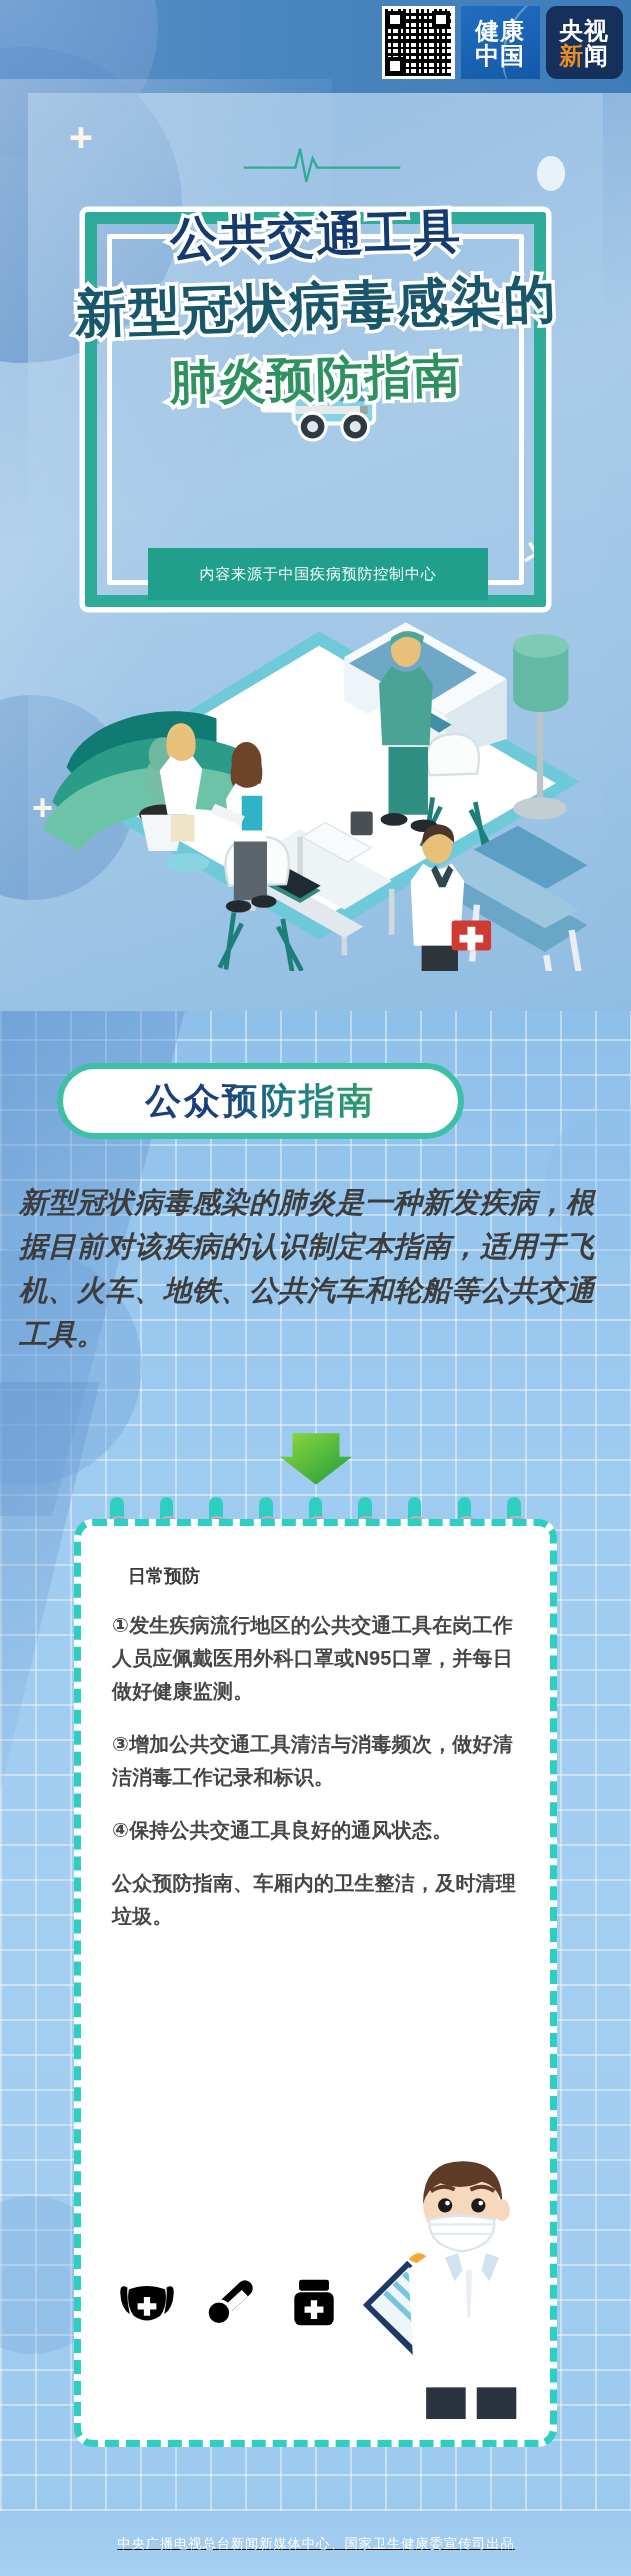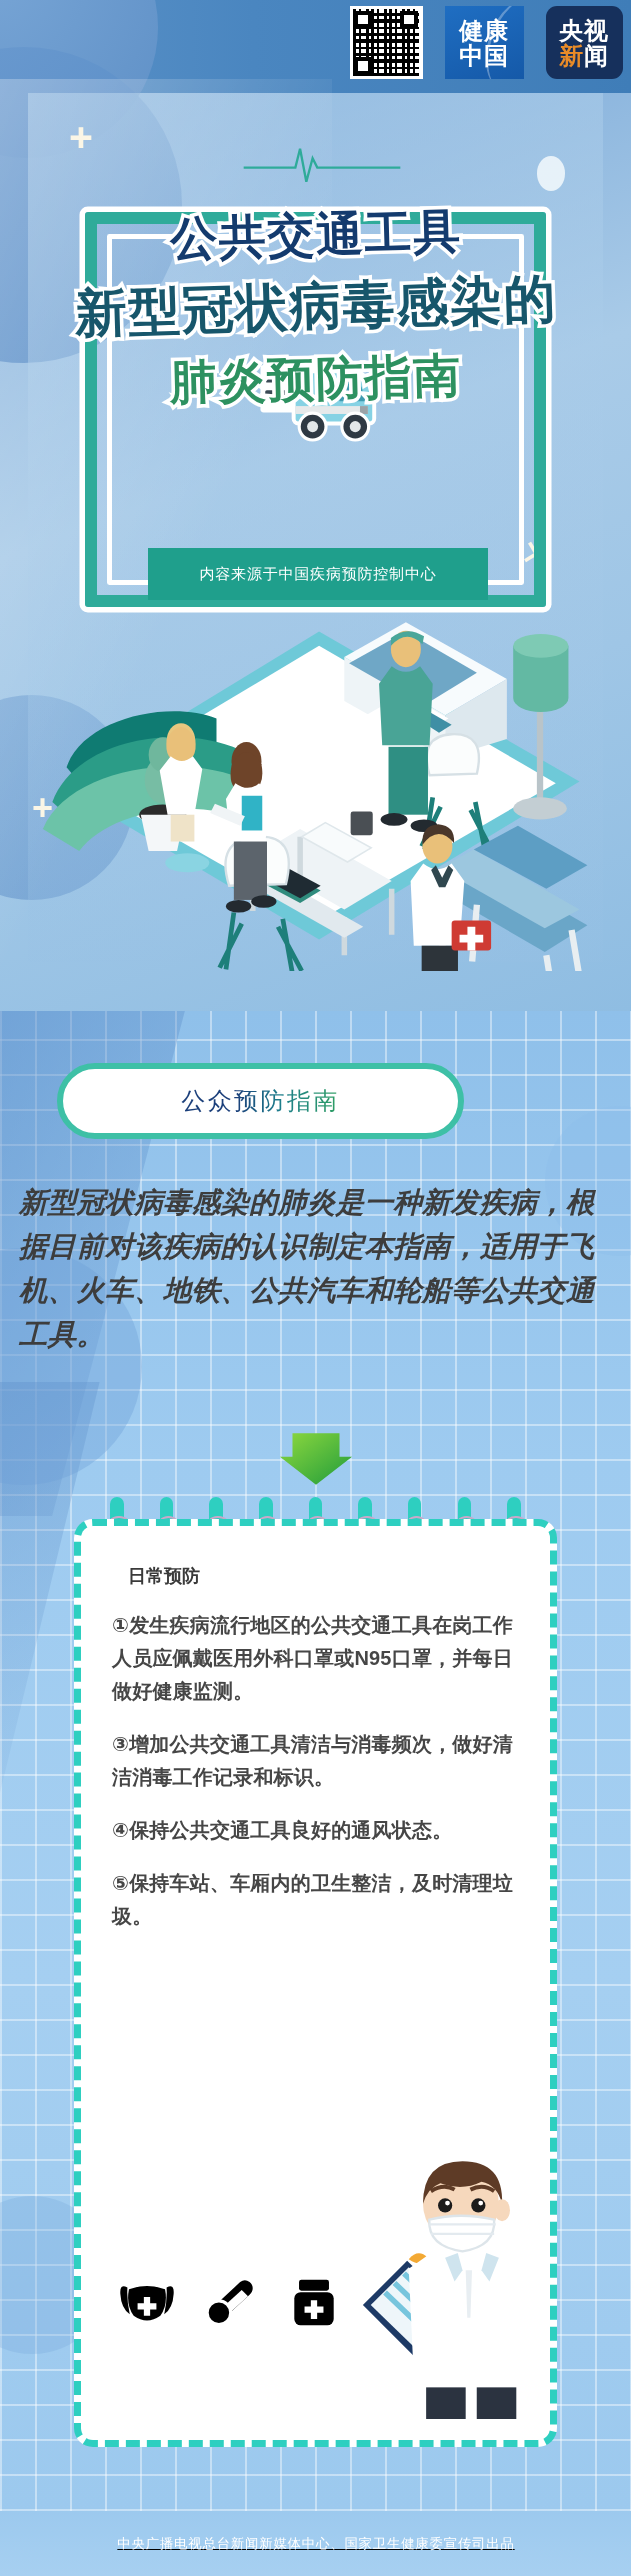--- a/index.html
+++ b/index.html
@@ -30,21 +30,21 @@
   .hero-sheen {
     position:absolute; left:0px; top:79px; width:332px; height:932px;
     background: linear-gradient(115deg, rgba(255,255,255,.28), rgba(255,255,255,0) 55%);
   }
   .hero-panel {
     position:absolute; left:28.4px; top:93px; width:575px; height:869px;
     background: linear-gradient(175deg, rgba(173,206,234,.55), rgba(150,192,228,.25));
   }
 
   
-  .logo-row { position:absolute; right:9.5px; top:6.3px; display:flex; align-items:flex-start; gap:22px; z-index:9;margin-left:16px;}
+  .logo-row { position:absolute; right:9.5px; top:6.3px; display:flex; align-items:flex-start; gap:6px; z-index:9;margin-left:16px;}
   .qr { width:73px; height:73px; background:#fff; padding:3.2px; }
   .qr-inner { width:100%; height:100%;
     background-image:
       repeating-linear-gradient(90deg,#000 0 3.2px,#fff 3.2px 6.3px,#000 6.3px 8px,#fff 8px 12.6px,#000 12.6px 16px,#fff 16px 18px),
       repeating-linear-gradient(0deg,#000 0 3.2px,#fff 3.2px 7.1px,#000 7.1px 9.5px,#fff 9.5px 13.4px,#000 13.4px 16.6px,#fff 16.6px 20px);
     background-blend-mode:multiply; position:relative; }
   .qr-eye { position:absolute; width:17.4px; height:17.4px; background:#fff; border:4px solid #000; }
   .qr-e1{left:1.6px;top:1.6px;} .qr-e2{right:1.6px;top:1.6px;} .qr-e3{left:1.6px;bottom:1.6px;}
   .logo-jk { width:79px; height:73px; background:linear-gradient(160deg,#1f6ec2,#1559a8);
     color:#fff; display:flex; flex-direction:column; align-items:center; justify-content:center;
@@ -108,21 +108,21 @@
     clip-path: polygon(0 0, 60% 0, 0 100%); }
   .g-circ { position:absolute; border-radius:50%; }
   .gc1 { left:-95px; top:237px; width:237px; height:237px; background:rgba(110,160,215,.38); }
   .gc2 { left:312px; top:67px; width:35px; height:43px; background:rgba(245,250,255,.85); }
   .gc3 { right:-63px; top:95px; width:150px; height:150px; background:rgba(140,190,235,.35); }
   .gc4 { left:-47px; top:1185px; width:158px; height:158px; background:rgba(120,170,220,.30); }
 
   .pill { position:absolute; left:57px; top:52px; width:407px; height:76px;
     background:#ffffff; border:6.3px solid #3ec0a6; border-radius:38px;
     display:flex; align-items:center; justify-content:center; }
-  .pill span { font-size:24px; font-weight:normal; letter-spacing:2.4px;
+  .pill span { font-size:36px; font-weight:bold; letter-spacing:2.4px;
     background:linear-gradient(90deg,#1b3f7a 0%, #1b3f7a 34%, #1d7d8c 62%, #2f9f63 100%);
     -webkit-background-clip:text; background-clip:text; color:transparent; }
 
   .para { position:absolute; left:19px; top:169px; width:594px;
     color:#3d3d3d; font-size:28.4px; font-weight:bold; line-height:44px; letter-spacing:0.4px;font-style:italic; }
 
   .arrow { position:absolute; left:278px; top:419px; width:76px; height:58px; }
 
   
   .note { position:absolute; left:74px; top:508px; width:483px; height:928px;
@@ -328,21 +328,21 @@
       <div class="ring"></div>
     </div>
     <div class="note"></div>
 
     <div class="note-title">日常预防</div>
 
     <div class="items">
       <div class="item">①发生疾病流行地区的公共交通工具在岗工作人员应佩戴医用外科口罩或N95口罩，并每日做好健康监测。</div>
       <div class="item">③增加公共交通工具清洁与消毒频次，做好清洁消毒工作记录和标识。</div>
       <div class="item">④保持公共交通工具良好的通风状态。</div>
-      <div class="item">⑤保持车站、车厢内的卫生整洁，及时清理垃圾。</div>
+      <div class="item">公众预防指南、车厢内的卫生整洁，及时清理垃圾。</div>
     </div>
 
     <div class="icons">
       <svg width="58" height="49" viewBox="0 0 74 62">
         <path d="M12 12 q-10 -6 -9 8 q1 18 12 26 q-4 -18 -3 -34z" fill="#000"></path>
         <path d="M62 12 q10 -6 9 8 q-1 18 -12 26 q4 -18 3 -34z" fill="#000"></path>
         <path d="M14 14 q23 -8 46 0 q4 20 -6 34 q-17 12 -34 0 q-10 -14 -6 -34z" fill="#000"></path>
         <path d="M33 24 h8 v8 h8 v8 h-8 v8 h-8 v-8 h-8 v-8 h8z" fill="#fff"></path>
       </svg>
       <svg width="55" height="51" viewBox="0 0 70 64">

